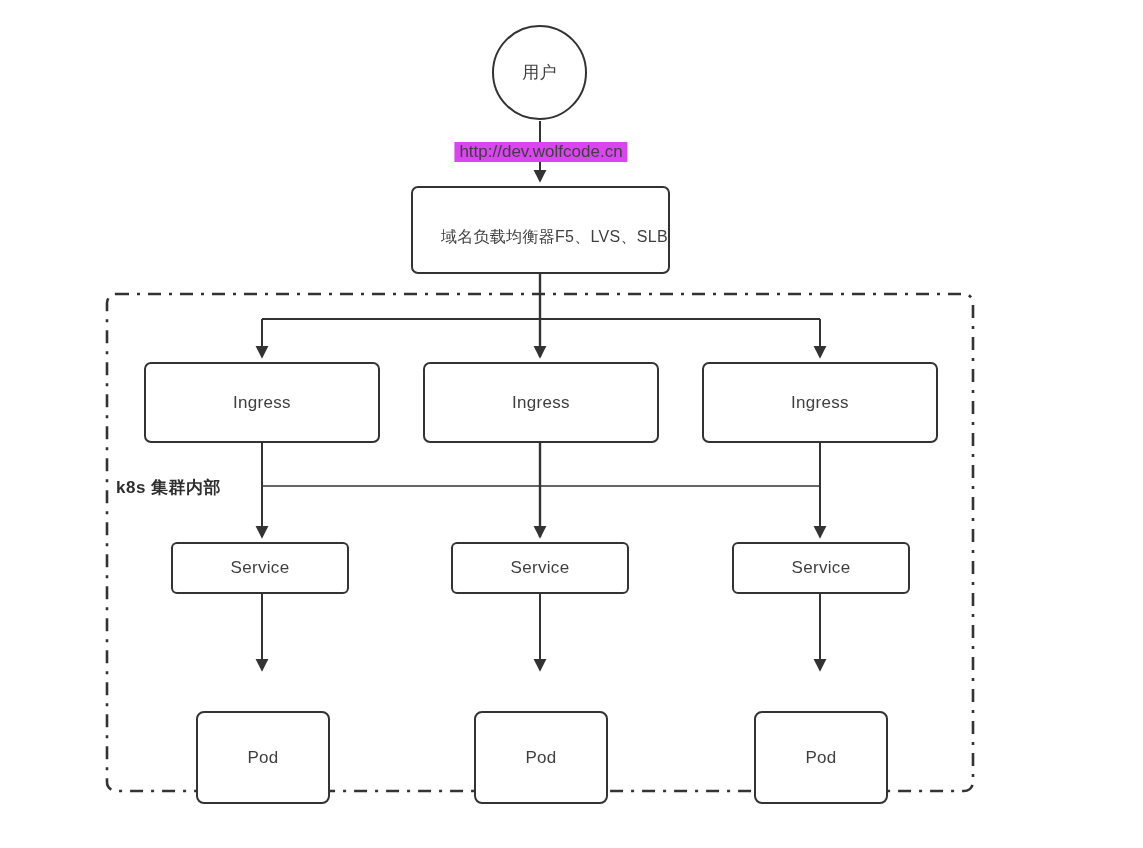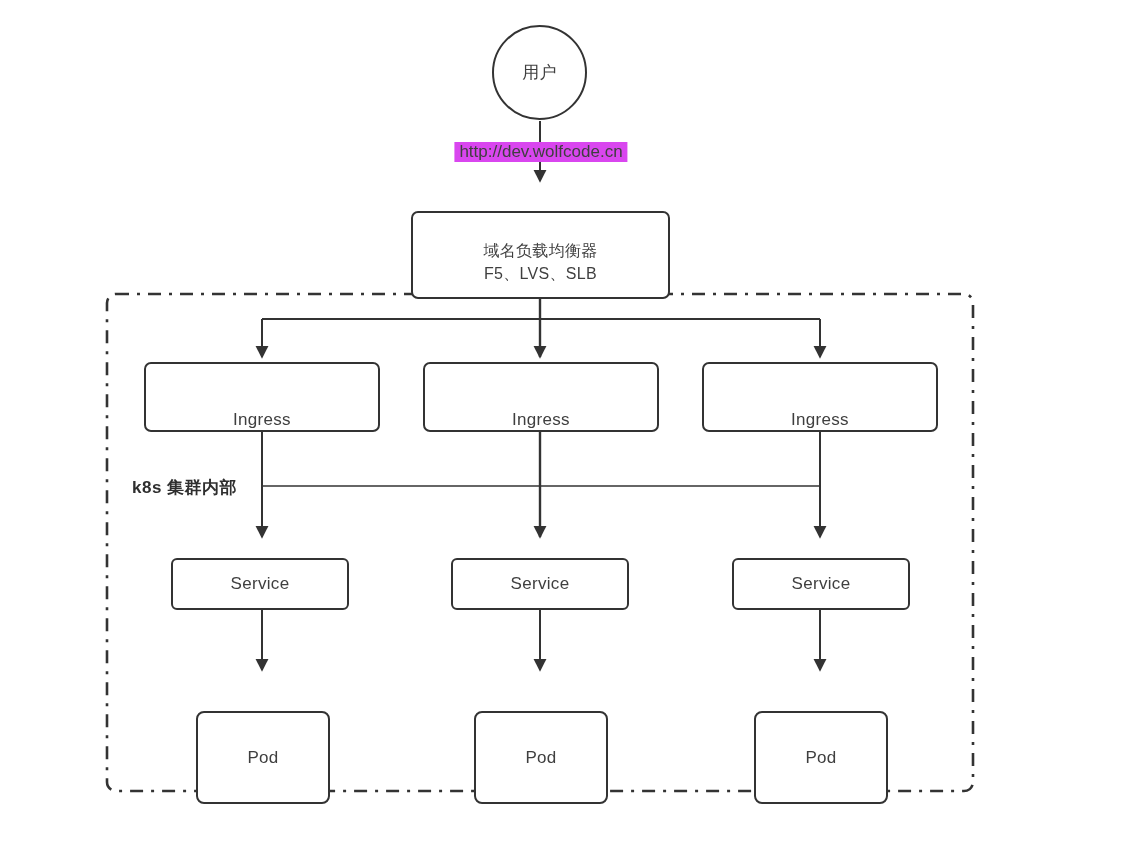--- a/index.html
+++ b/index.html
@@ -29,49 +29,48 @@
     letter-spacing:0.3px;
   }
   .circle{
     left:492px;top:25px;width:95px;height:95px;
     border-radius:50%;
     font-size:17px;
   }
   .lb{
     left:411px;top:186px;width:259px;height:88px;
     border-radius:7px;
-    flex-direction:column;justify-content:center;
+    flex-direction:row;justify-content:flex-end;
     padding-top:13px;
     line-height:23px;
     font-size:16px;
-    margin-top:25px;
   }
   .url-label{
     position:absolute;left:541px;top:142px;
     transform:translateX(-50%);
     background:#d946ef;
     padding:0 5px;
     font-size:17px;
     color:var(--text);
     white-space:nowrap;
   }
-  .ingress{top:362px;width:236px;height:70px;border-radius:7px;align-items:flex-end;}
+  .ingress{top:362px;width:236px;height:81px;border-radius:7px;}
   .ingress.c0{left:144px;}
   .ingress.c1{left:423px;}
   .ingress.c2{left:702px;}
-  .service{top:542px;width:178px;height:52px;border-radius:6px;margin-top:16px;}
+  .service{top:542px;width:178px;height:52px;border-radius:6px;}
   .service.c0{left:171px;}
   .service.c1{left:451px;}
   .service.c2{left:732px;}
   .pod{top:675px;width:134px;height:93px;border-radius:8px;margin-top:36px;}
   .pod.c0{left:196px;}
   .pod.c1{left:474px;}
   .pod.c2{left:754px;}
   .cluster-label{
-    position:absolute;left:132px;top:476px;
+    position:absolute;left:116px;top:476px;
     font-size:17px;font-weight:bold;
     color:#2f2f2f;
     white-space:nowrap;
     letter-spacing:0.5px;
   }
 </style>
 </head>
 <body>
 
 <div class="canvas">

